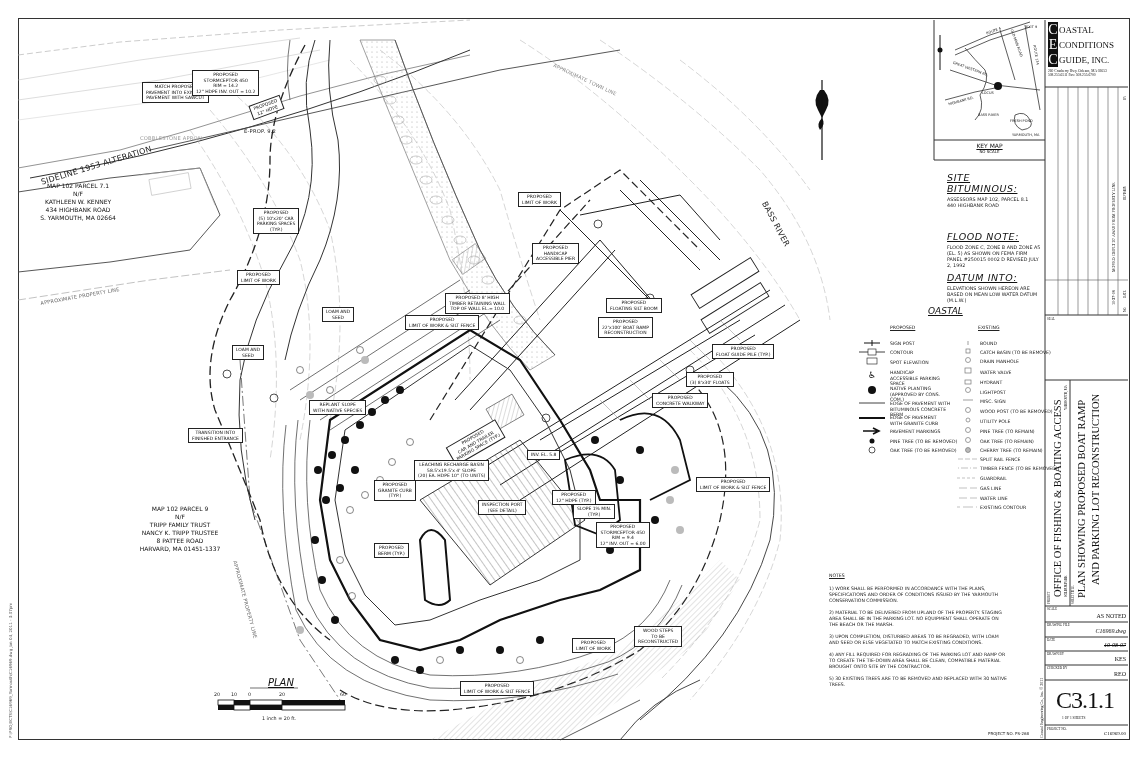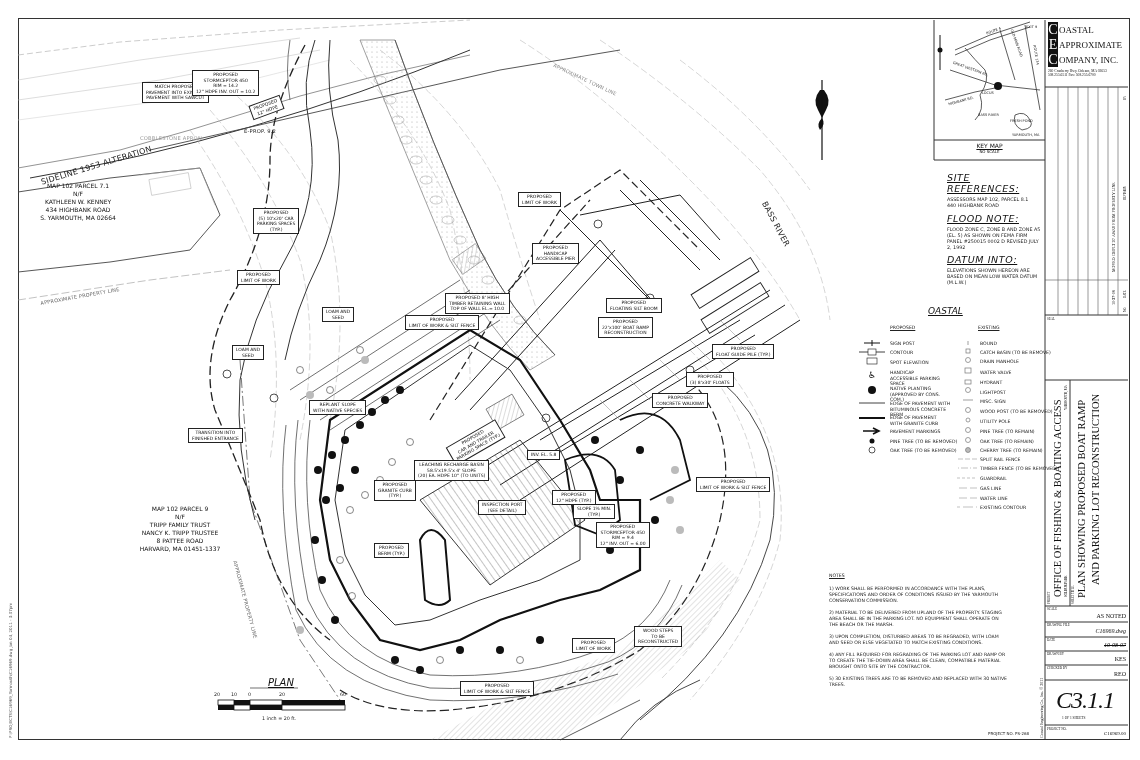--- a/index.html
+++ b/index.html
@@ -397,35 +397,35 @@
   <div style="font-family:'DejaVu Sans',sans-serif; font-size:4px;">NO SCALE</div>
 </div>
 
 <div style="position:absolute; left:1048px; top:22px; width:80px;">
   <div style="display:flex; align-items:center; height:15px;">
     <span style="background:#111; color:#fff; font-family:'Liberation Serif',serif; font-size:14px; width:10px; text-align:center; line-height:15px;">C</span>
     <span class="tb" style="position:static; font-size:9px; margin-left:1px;">OASTAL</span>
   </div>
   <div style="display:flex; align-items:center; height:15px;">
     <span style="background:#111; color:#fff; font-family:'Liberation Serif',serif; font-size:14px; width:10px; text-align:center; line-height:15px;">E</span>
-    <span class="tb" style="position:static; font-size:9px; margin-left:1px;">APPROXIMATE</span>
+    <span class="tb" style="position:static; font-size:9px; margin-left:1px;">CONDITIONS</span>
   </div>
   <div style="display:flex; align-items:center; height:15px;">
     <span style="background:#111; color:#fff; font-family:'Liberation Serif',serif; font-size:14px; width:10px; text-align:center; line-height:15px;">C</span>
-    <span class="tb" style="position:static; font-size:9px; margin-left:1px;">OMPANY, INC.</span>
+    <span class="tb" style="position:static; font-size:9px; margin-left:1px;">GUIDE, INC.</span>
   </div>
   <div class="tb" style="position:static; font-size:3.6px; margin-top:2px;">260 Cranberry Hwy. Orleans, MA 02653</div>
   <div class="tb" style="position:static; font-size:3.6px;">508.255.6511 Fax: 508.255.6700</div>
 </div>
 
 <div style="position:absolute; left:947px; top:172px; width:95px;">
-  <div class="head-ital">SITE REFERENCES:</div>
+  <div class="head-ital">SITE BITUMINOUS:</div>
   <div class="small" style="white-space:pre-line; margin-top:3px;">ASSESSORS MAP 102,    PARCEL 8.1
 440 HIGHBANK ROAD</div>
-  <div class="head-ital" style="margin-top:4px;">FLOOD NOTE:</div>
+  <div class="head-ital" style="margin-top:22px;">FLOOD NOTE:</div>
   <div class="small" style="margin-top:3px;">FLOOD ZONE C, ZONE B AND ZONE A5 (EL. 5) AS SHOWN ON FEMA FIRM PANEL #250015 0002 D REVISED JULY 2, 1992</div>
   <div class="head-ital" style="margin-top:3px;">DATUM INTO:</div>
   <div class="small" style="margin-top:3px;">ELEVATIONS SHOWN HEREON ARE BASED ON MEAN LOW WATER DATUM (M.L.W.)</div>
 </div>
 
 <div style="position:absolute; left:928px; top:306px; font-family:'DejaVu Sans',sans-serif; font-style:italic; text-decoration:underline; font-size:9px;">OASTAL</div>
 <div class="legend-row" style="left:890px; top:325px; text-decoration:underline;">PROPOSED</div>
 <div class="legend-row" style="left:978px; top:325px; text-decoration:underline;">EXISTING</div>
 
 <svg style="position:absolute; left:857px; top:338px;" width="30" height="120">
@@ -526,17 +526,17 @@
 <div class="tb" style="left:1090px; top:613px; font-size:6px; width:36px; text-align:right;">AS NOTED</div>
 <div class="tb" style="left:1047px; top:623px; font-size:3.2px;">DRAWING FILE</div>
 <div class="tb" style="left:1090px; top:628px; font-size:6px; width:36px; text-align:right; font-style:italic;">C16969.dwg</div>
 <div class="tb" style="left:1047px; top:638px; font-size:3.2px;">DATE</div>
 <div class="tb" style="left:1090px; top:642px; font-size:6px; width:36px; text-align:right; font-style:italic; text-decoration:line-through;">10-08-07</div>
 <div class="tb" style="left:1047px; top:652px; font-size:3.2px;">DRAWN BY</div>
 <div class="tb" style="left:1090px; top:656px; font-size:6px; width:36px; text-align:right;">KES</div>
 <div class="tb" style="left:1047px; top:666px; font-size:3.2px;">CHECKED BY</div>
 <div class="tb" style="left:1090px; top:671px; font-size:6px; width:36px; text-align:right;">REO</div>
 
-<div class="tb" style="left:1048px; top:687px; font-size:24px; width:74px; text-align:center; letter-spacing:-1px;font-style:italic;">C3.1.1</div>
+<div class="tb" style="left:1048px; top:687px; font-size:24px; width:74px; text-align:center; letter-spacing:-1px;">C3.1.1</div>
 <div class="tb" style="left:1062px; top:716px; font-size:3.5px;">1 OF 1 SHEETS</div>
 <div class="tb" style="left:1047px; top:727px; font-size:3.2px;">PROJECT NO.</div>
 <div class="tb" style="left:1090px; top:731px; font-size:5px; width:36px; text-align:right;">C16969.00</div>
 <div class="rot tb" style="left:1039px; top:738px; transform:rotate(-90deg); font-size:4px;">Coastal Engineering Co., Inc. © 2011</div>
 
 </body></html>

